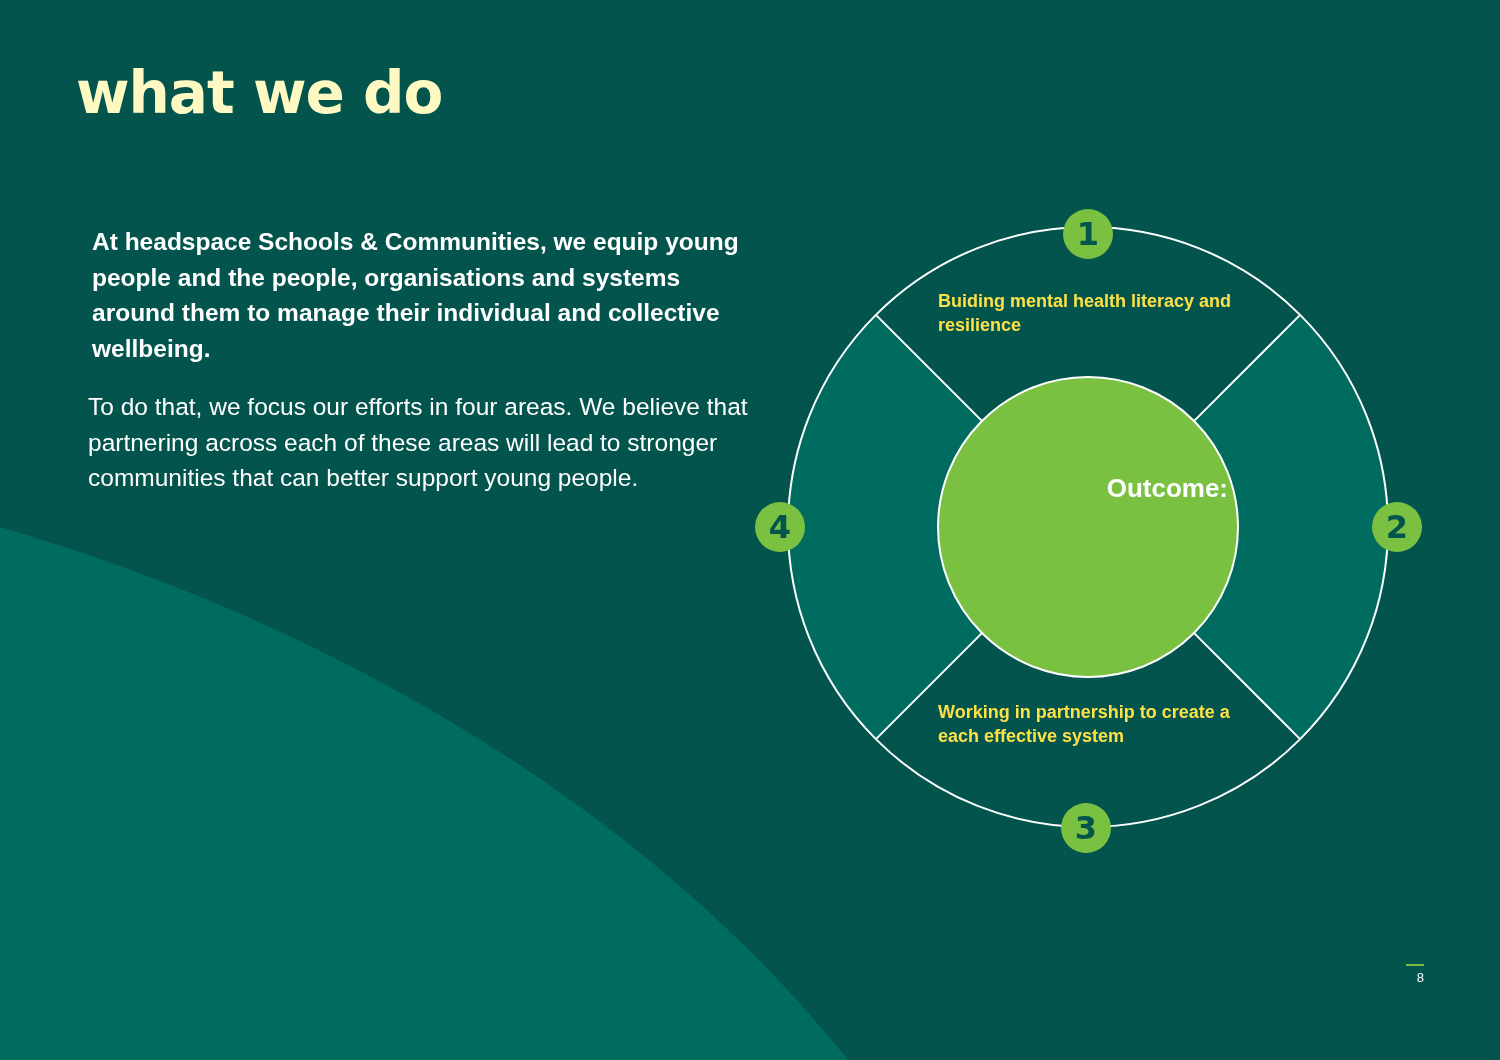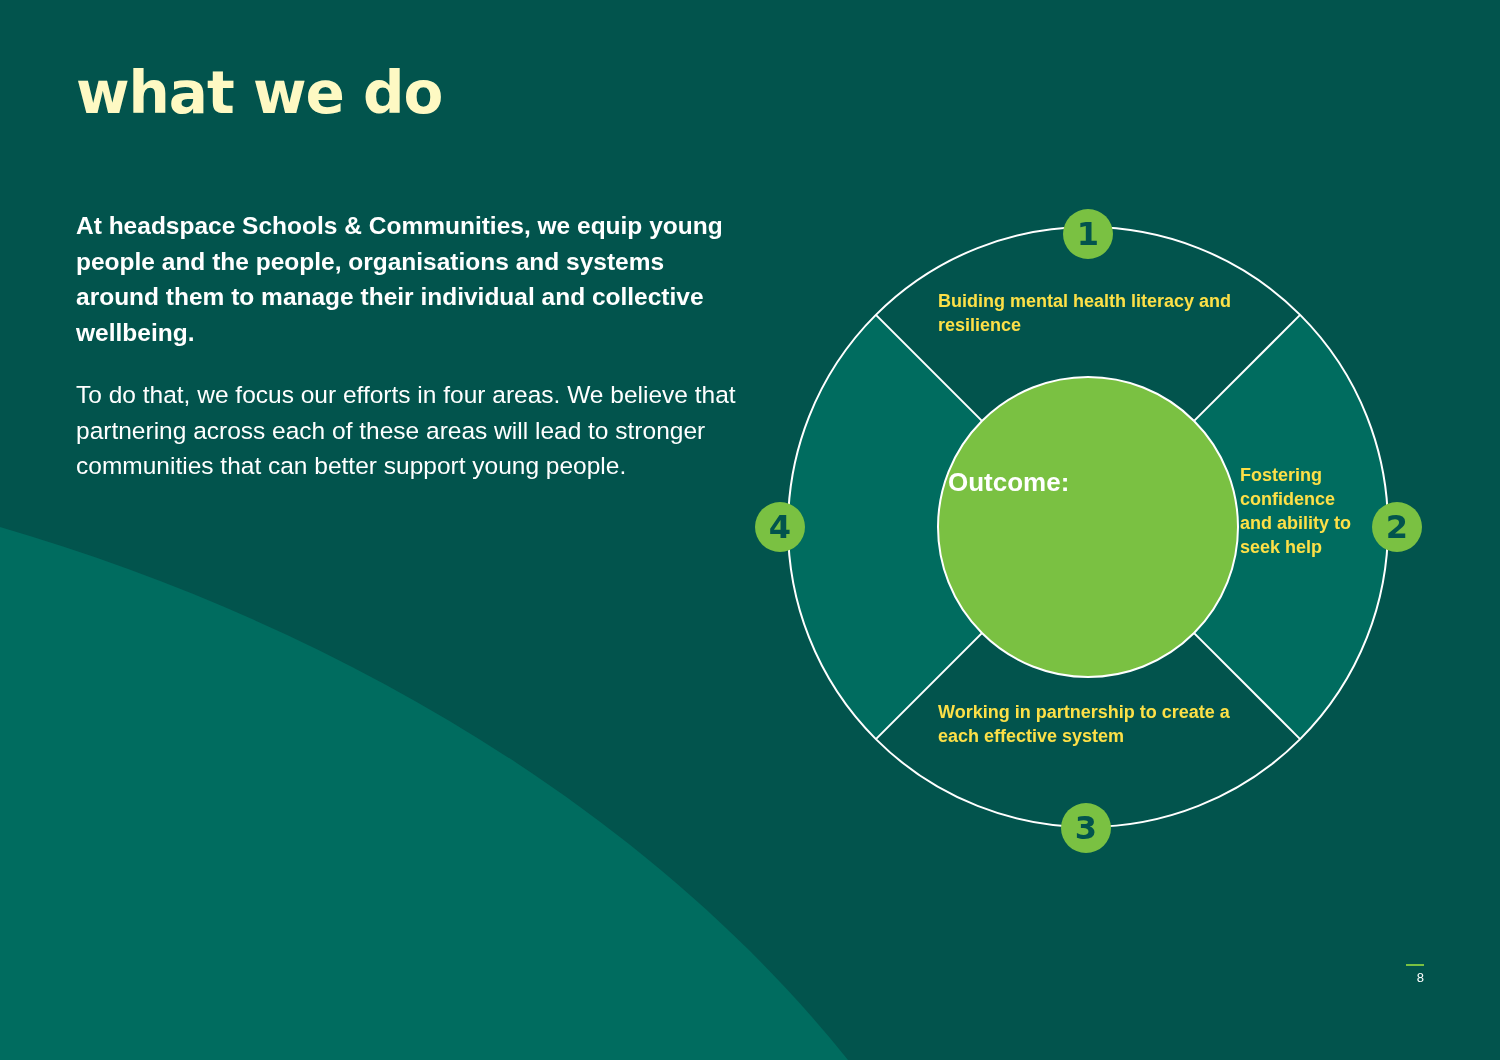--- a/index.html
+++ b/index.html
@@ -9,39 +9,39 @@
     font-family: "Liberation Sans", sans-serif;
     color: #ffffff;
   }
   .bg-curve { position: absolute; left: 0; top: 0; width: 1500px; height: 1060px; }
   .title {
     position: absolute; left: 76px; top: 64px; margin: 0;
     font-family: "DejaVu Sans", sans-serif; font-weight: bold;
     font-size: 58px; letter-spacing: -1px; color: #fef9c3; line-height: 1;
   }
   .intro {
-    position: absolute; left: 76px; top: 208px; width: 660px; margin: 0;
+    position: absolute; left: 76px; top: 208px; width: 660px; margin: 16px;
     font-weight: bold; font-size: 24.5px; line-height: 35.5px;
   }
   .body-text {
-    position: absolute; left: 76px; top: 377px; width: 660px; margin: 0;
+    position: absolute; left: 76px; top: 377px; width: 660px; margin: 12px;
     font-size: 24.5px; line-height: 35.5px;
   }
   .diagram { position: absolute; left: 740px; top: 190px; width: 700px; height: 680px; }
   .diagram svg { position: absolute; left: 0; top: 0; }
   .seg-label {
     position: absolute; font-weight: bold;
     font-size: 18px; line-height: 24px; color: #fde047;
   }
   .seg-1 { left: 198px; top: 99px; width: 300px; }
   .seg-2 { left: 500px; top: 273px; width: 128px; }
   .seg-3 { left: 198px; top: 510px; width: 300px; }
   .seg-4 { left: 68px;  top: 253px; width: 126px; }
   .outcome {
-    position: absolute; left: 208px; top: 277px; width: 280px; text-align: left;
+    position: absolute; left: 208px; top: 283px; width: 280px; text-align: right;
   }
   .outcome-title { font-weight: bold; font-size: 26px; line-height: 30px; }
   .outcome-text { font-size: 22px; line-height: 29px; }
   .num-badge {
     position: absolute; width: 50px; height: 50px; border-radius: 50%;
     background: #7ac142; color: #02544d; text-align: center;
     font-family: "DejaVu Sans", sans-serif; font-weight: bold;
     font-size: 32px; line-height: 50px;
   }
   .badge-1 { left: 323px; top: 19px; }
@@ -79,21 +79,20 @@
 
     <line x1="135.9" y1="124.9" x2="241.9" y2="230.9" stroke="#ffffff" stroke-width="2"></line>
     <line x1="560.1" y1="124.9" x2="454.1" y2="230.9" stroke="#ffffff" stroke-width="2"></line>
     <line x1="135.9" y1="549.1" x2="241.9" y2="443.1" stroke="#ffffff" stroke-width="2"></line>
     <line x1="560.1" y1="549.1" x2="454.1" y2="443.1" stroke="#ffffff" stroke-width="2"></line>
 
     <circle cx="348" cy="337" r="150" fill="#7ac142" stroke="#ffffff" stroke-width="2"></circle>
   </svg>
 
   <div class="seg-label seg-1">Buiding mental health literacy and resilience</div>
-  <div class="seg-label seg-2">Fostering confidence and ability to seek help</div>
   <div class="seg-label seg-3">Working in partnership to create a each effective system</div>
 
   <div class="outcome">
     <div class="outcome-title">Outcome:</div>
   </div>
 
   <div class="num-badge badge-1">1</div>
   <div class="num-badge badge-2">2</div>
   <div class="num-badge badge-3">3</div>
   <div class="num-badge badge-4">4</div>

